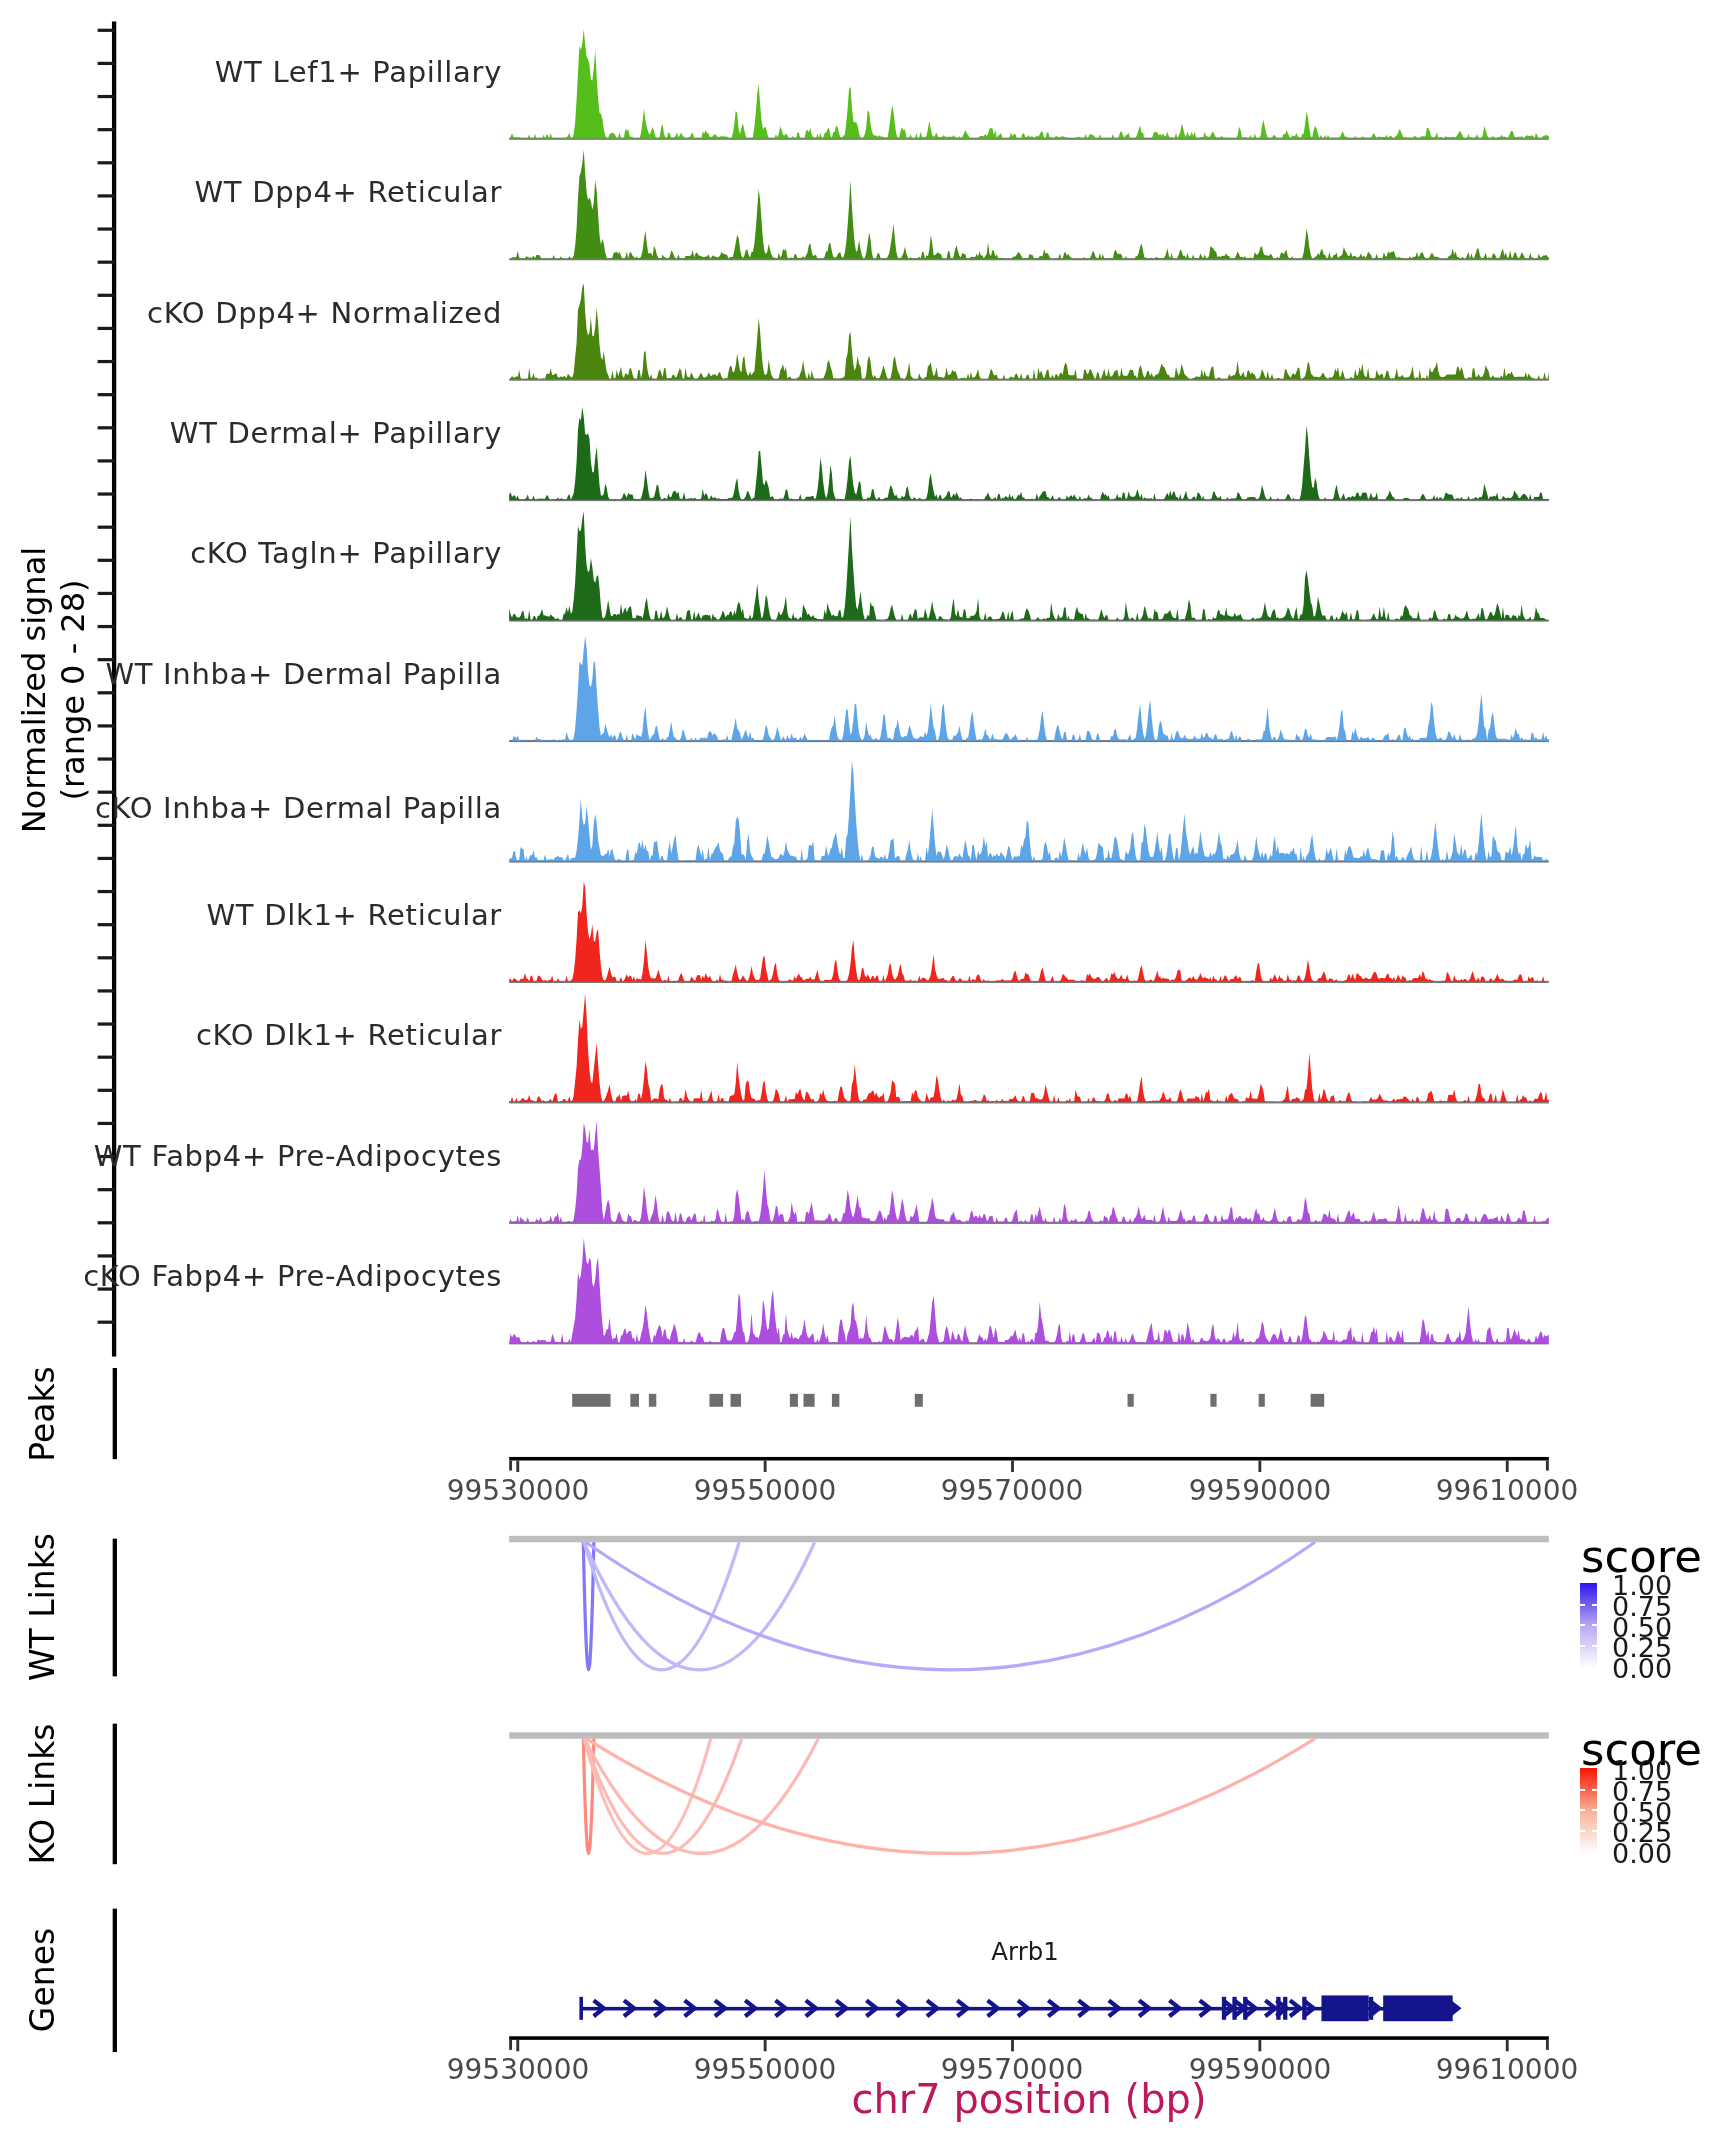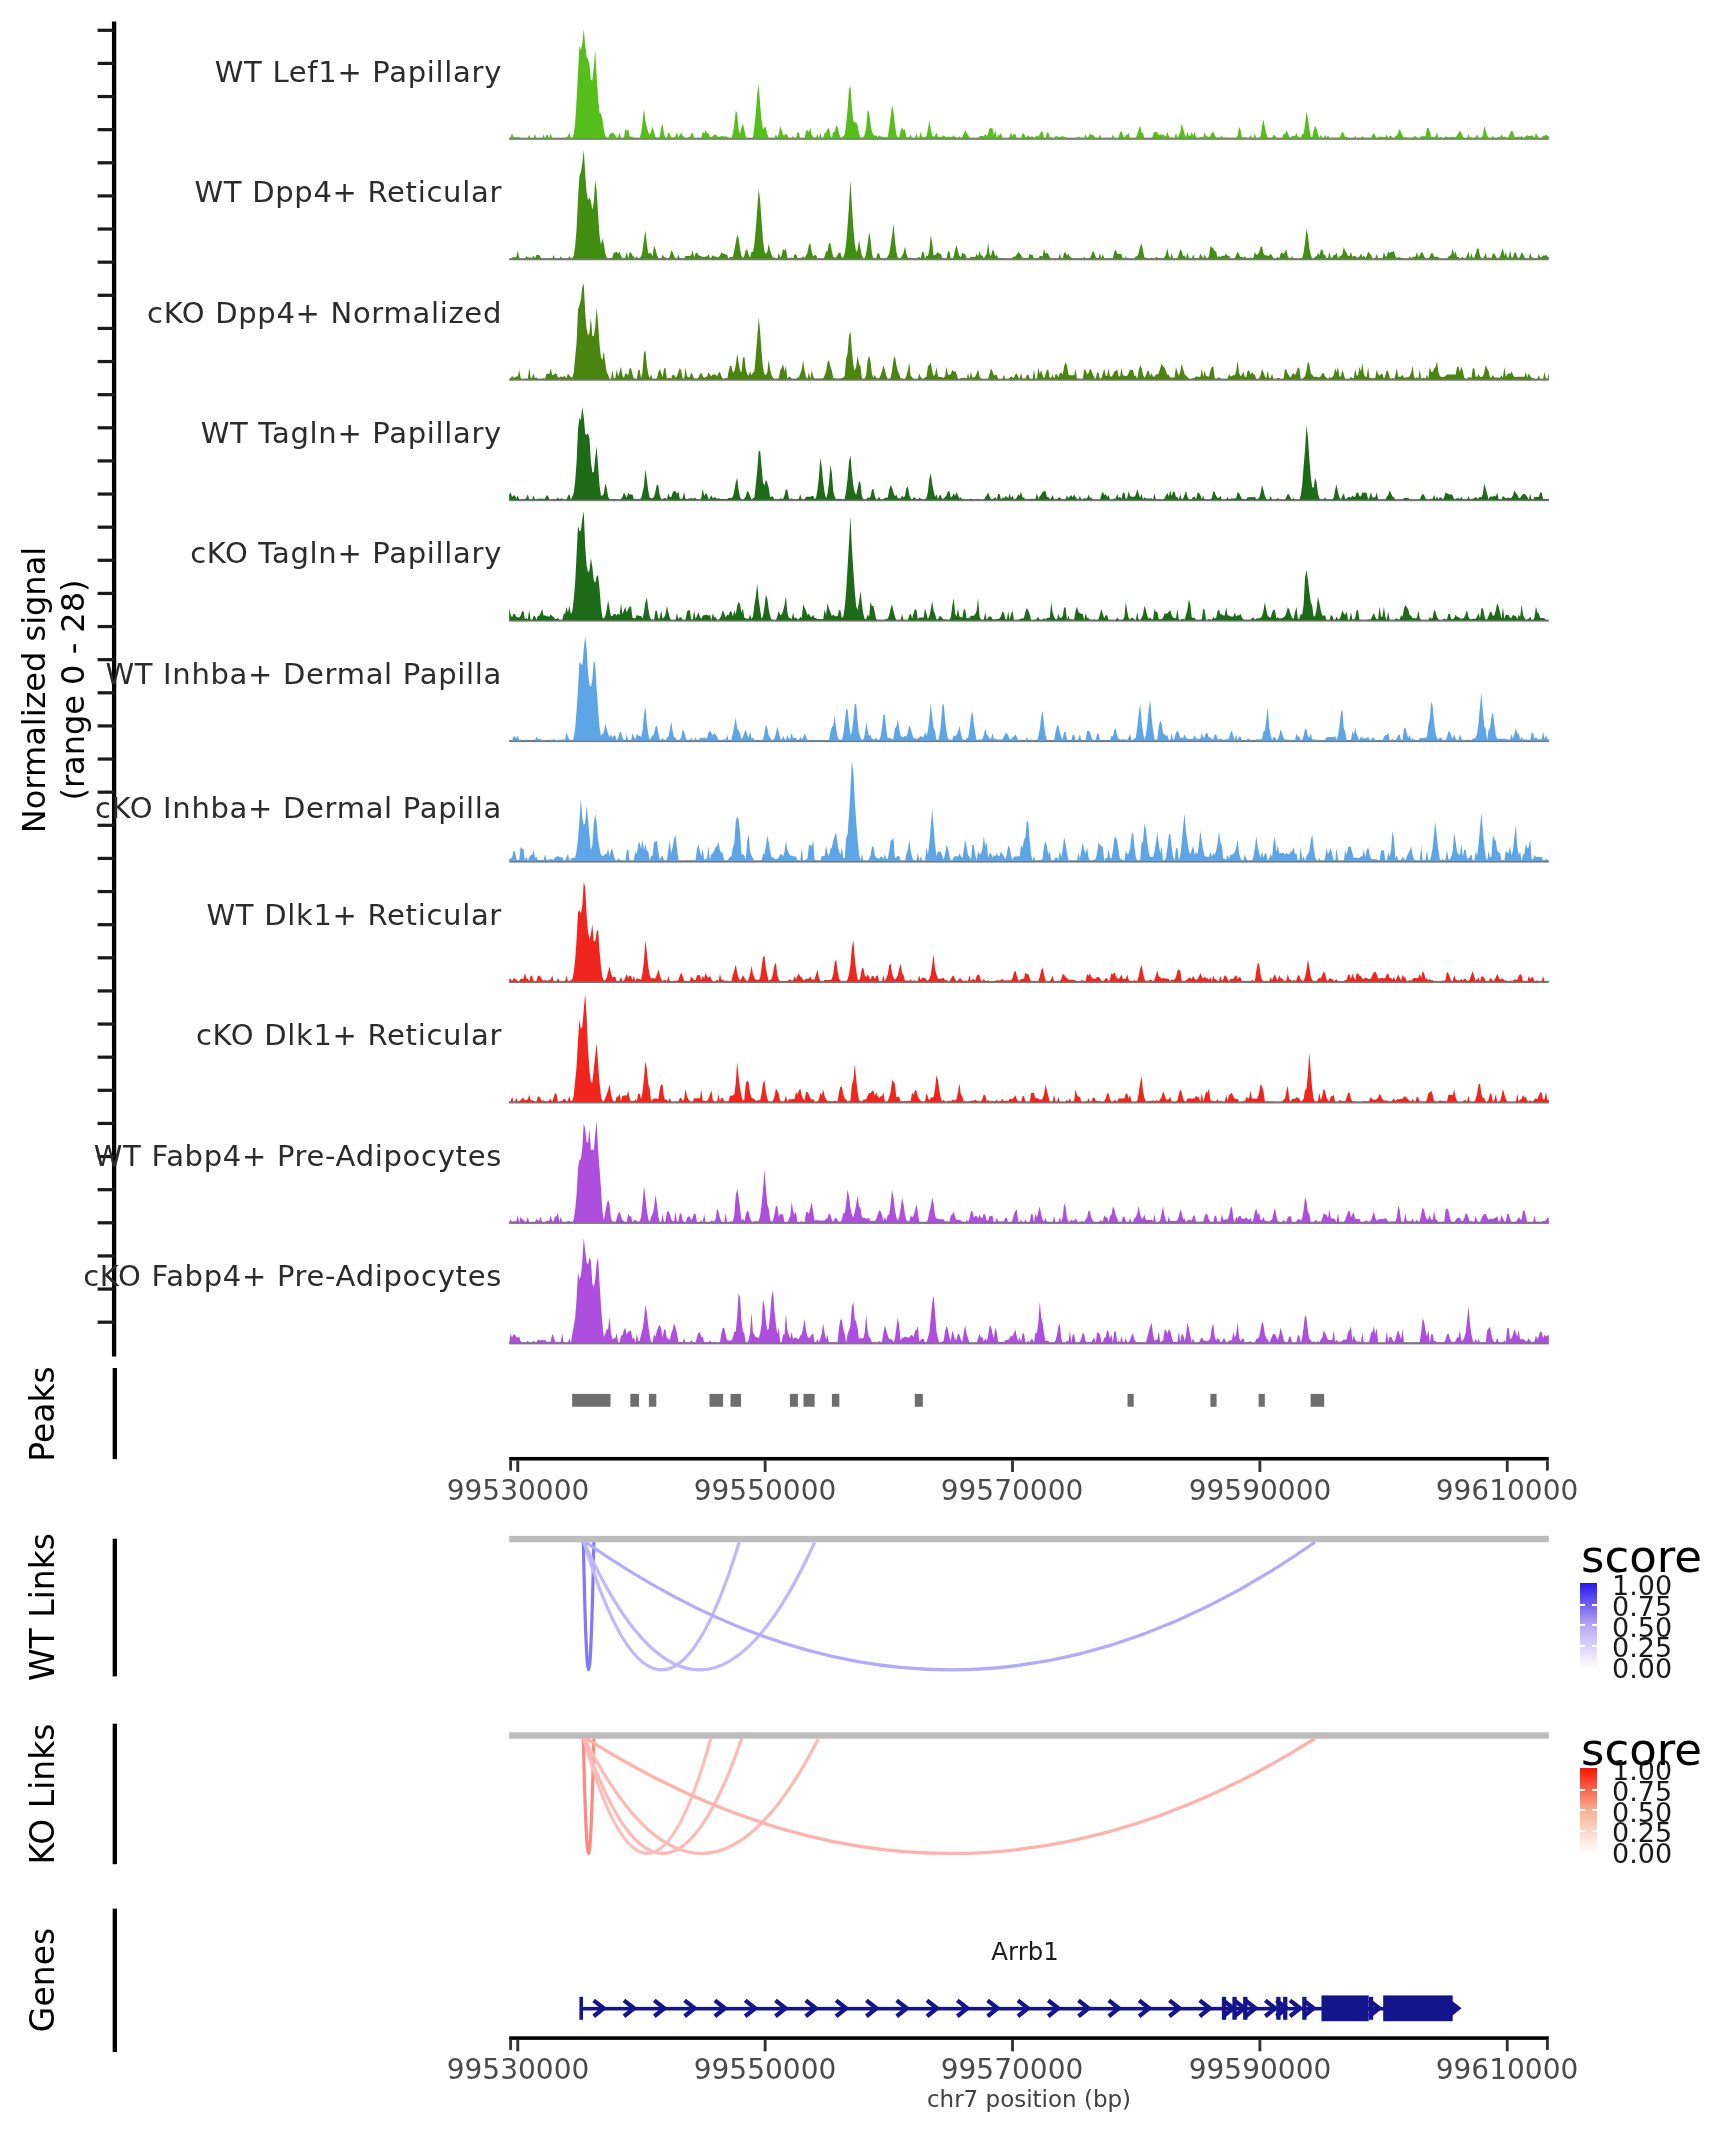--- a/index.html
+++ b/index.html
@@ -6,21 +6,21 @@
   #fig{position:relative;width:1721px;height:2151px;background:#ffffff;overflow:hidden;
        font-family:"DejaVu Sans", sans-serif;}
   #gfx{position:absolute;left:0;top:0;}
   .tracklabel{position:absolute;right:1219px;transform:translateY(-50%);
       font-size:29px;color:#2b2b2b;white-space:nowrap;letter-spacing:0.7px;}
   .rot{position:absolute;transform:translate(-50%,-50%) rotate(-90deg);
       font-size:33px;color:#000;white-space:nowrap;}
   .ylab{position:absolute;left:54px;top:690px;transform:translate(-50%,-50%) rotate(-90deg);
       font-size:32px;color:#000;text-align:center;line-height:39px;white-space:nowrap;}
   .ticklab{position:absolute;transform:translateX(-50%);font-size:28px;color:#4a4a4a;white-space:nowrap;}
-  .xlab{position:absolute;transform:translate(-50%,-50%);font-size:23px;color:#404040;white-space:nowrap;text-align:center;}
+  .xlab{position:absolute;transform:translate(-50%,-50%);font-size:40px;color:#be185d;white-space:nowrap;text-align:center;}
   .genename{position:absolute;transform:translate(-50%,-50%);font-size:24.4px;color:#1a1a1a;white-space:nowrap;text-align:right;}
   .legtitle{position:absolute;font-size:45px;color:#000;line-height:34px;}
   .leglab{position:absolute;font-size:27px;color:#1a1a1a;line-height:29px;}
   .cbar{position:absolute;width:17px;height:85px;}
   #cbar-wt{left:1580px;top:1583px;background:
      linear-gradient(#fff,#fff) 0 25%/5px 2.2px no-repeat,
      linear-gradient(#fff,#fff) 0 50%/5px 2.2px no-repeat,
      linear-gradient(#fff,#fff) 0 75%/5px 2.2px no-repeat,
      linear-gradient(#fff,#fff) 100% 25%/5px 2.2px no-repeat,
      linear-gradient(#fff,#fff) 100% 50%/5px 2.2px no-repeat,
@@ -191,21 +191,21 @@
     </svg>
 
   <div class="ylab">
     <div>Normalized signal</div>
     <div>(range 0 - 28)</div>
   </div>
 
   <div class="tracklabel" style="top:72px">WT Lef1+ Papillary</div>
   <div class="tracklabel" style="top:192px">WT Dpp4+ Reticular</div>
   <div class="tracklabel" style="top:313px">cKO Dpp4+ Normalized</div>
-  <div class="tracklabel" style="top:433px">WT Tagln+ Papillary</div>
+  <div class="tracklabel" style="top:433px">WT Dermal+ Papillary</div>
   <div class="tracklabel" style="top:553px">cKO Tagln+ Papillary</div>
   <div class="tracklabel" style="top:674px">WT Inhba+ Dermal Papilla</div>
   <div class="tracklabel" style="top:808px">cKO Inhba+ Dermal Papilla</div>
   <div class="tracklabel" style="top:915px">WT Dlk1+ Reticular</div>
   <div class="tracklabel" style="top:1035px">cKO Dlk1+ Reticular</div>
   <div class="tracklabel" style="top:1156px">WT Fabp4+ Pre-Adipocytes</div>
   <div class="tracklabel" style="top:1276px">cKO Fabp4+ Pre-Adipocytes</div>
 
   <div class="rot" style="left:42px;top:1414px">Peaks</div>
   <div class="rot" style="left:42px;top:1607px">WT Links</div>

